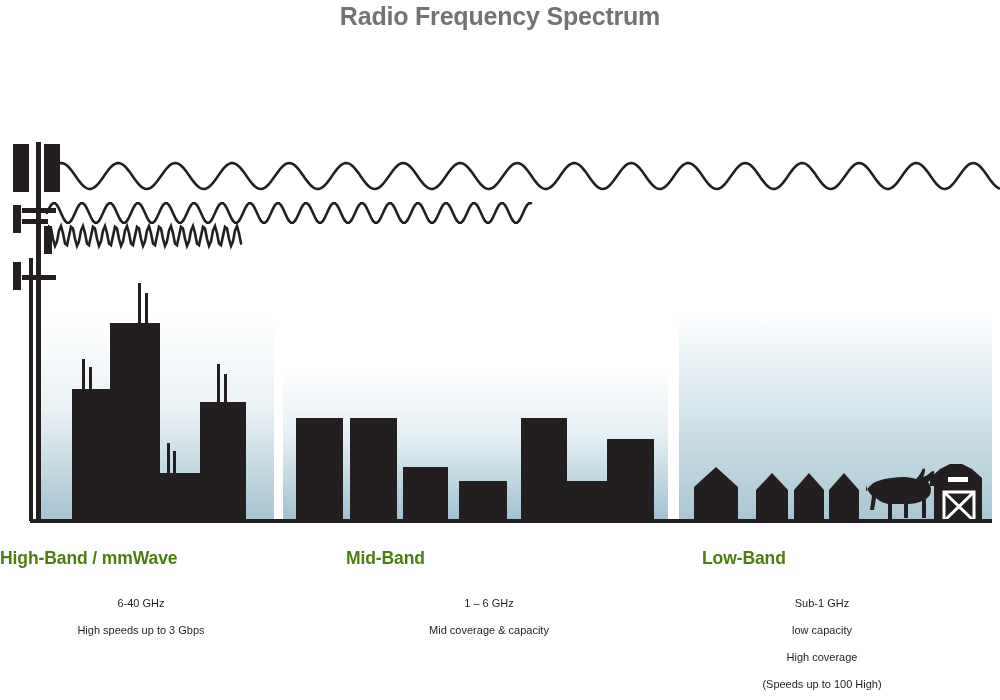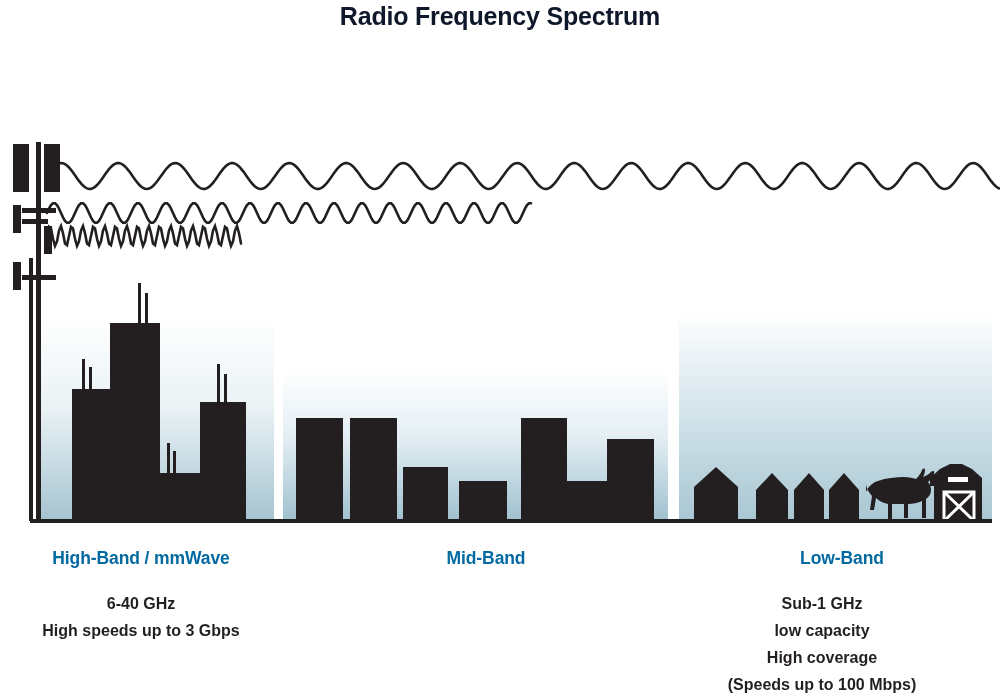--- a/index.html
+++ b/index.html
@@ -24,40 +24,40 @@
   }
   .page-title {
     position: absolute;
     left: 0;
     top: 2px;
     width: 1000px;
     text-align: center;
     font-size: 25px;
     font-weight: bold;
     letter-spacing: -0.2px;
-    color: #0f172a;
+    color: #737373;
   }
   svg.art {
     position: absolute;
     left: 0;
     top: 0;
   }
   .band-label {
     position: absolute;
-    text-align: center;
+    text-align: left;
     font-size: 17.5px;
     font-weight: bold;
-    color: #0369a1;
+    color: #4d7c0f;
     letter-spacing: -0.1px;
   }
   .band-desc {
     position: absolute;
     text-align: center;
-    font-size: 16px;
-    font-weight: bold;
+    font-size: 11px;
+    font-weight: normal;
     color: #231f20;
     line-height: 27px;
   }
   .band-desc div { white-space: nowrap; }
 </style>
 </head>
 <body>
 
 <div id="stage">
 
@@ -179,22 +179,26 @@
 
   </svg>
 
   <div class="band-label" style="left:0px; top:548px; width:282px;">High-Band / mmWave</div>
   <div class="band-desc" style="left:0px; top:590px; width:282px;">
     <div>6-40 GHz</div>
     <div>High speeds up to 3 Gbps</div>
   </div>
 
   <div class="band-label" style="left:346px; top:548px; width:280px;">Mid-Band</div>
+  <div class="band-desc" style="left:349px; top:590px; width:280px;">
+    <div>1 – 6 GHz</div>
+    <div>Mid coverage &amp; capacity</div>
+  </div>
 
   <div class="band-label" style="left:702px; top:548px; width:280px;">Low-Band</div>
   <div class="band-desc" style="left:682px; top:590px; width:280px;">
     <div>Sub-1 GHz</div>
     <div>low capacity</div>
     <div>High coverage</div>
-    <div>(Speeds up to 100 Mbps)</div>
+    <div>(Speeds up to 100 High)</div>
   </div>
 
 </div>
 
 </body></html>

